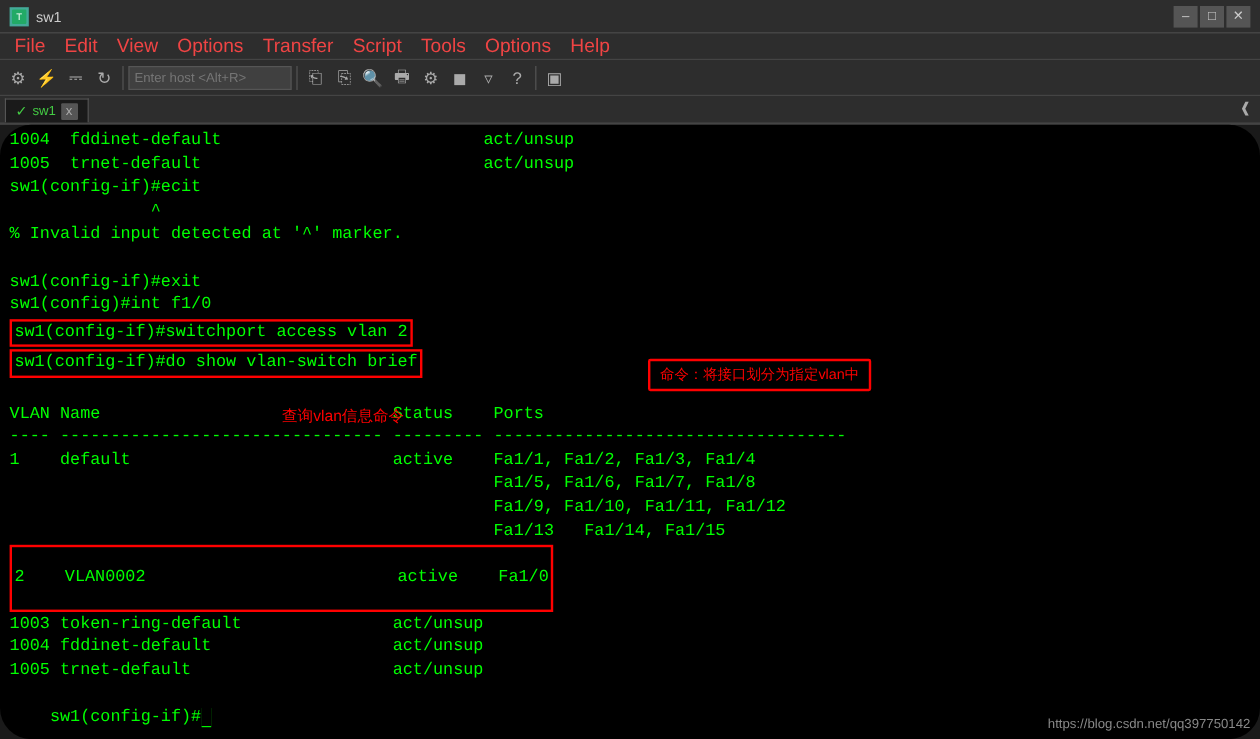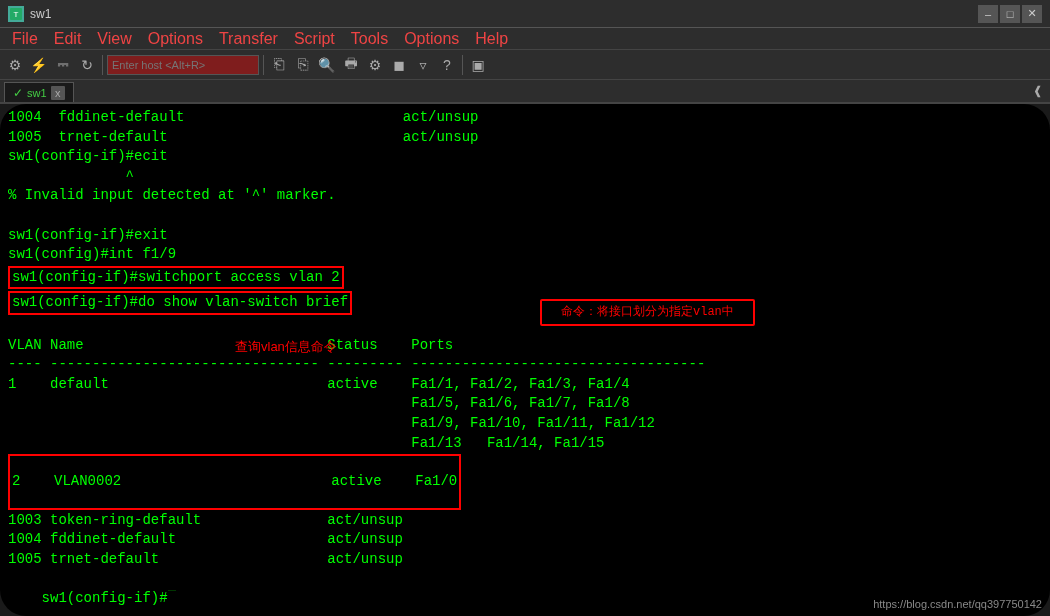--- a/index.html
+++ b/index.html
@@ -61,27 +61,27 @@
     }
     .toolbar-btn {
       width: 22px; height: 22px;
       background: transparent;
       border: none; cursor: pointer;
       color: #aaa; font-size: 14px;
       display: flex; align-items: center; justify-content: center;
     }
     .toolbar-separator { width: 1px; height: 20px; background: #555; margin: 0 2px; }
     .toolbar-input {
-      background: #7f1d1d;
+      background: #404040;
       border: 1px solid #555;
       color: #aaa;
       font-size: 11px;
       font-family: Arial, sans-serif;
       height: 20px;
-      width: 152px;
+      width: 136px;
       padding: 0 4px;
     }
 
     
     .tab-bar {
       background: #2d2d2d;
       height: 24px;
       display: flex;
       align-items: flex-end;
       padding: 0 4px;
@@ -209,28 +209,28 @@
   
   <div class="line line-green">1004  fddinet-default                          act/unsup</div>
   <div class="line line-green">1005  trnet-default                            act/unsup</div>
   
   <div class="line line-green">sw1(config-if)#ecit</div>
   <div class="line line-green">              ^</div>
   <div class="line line-green">% Invalid input detected at '^' marker.</div>
   <div class="line">&nbsp;</div>
   
   <div class="line line-green">sw1(config-if)#exit</div>
-  <div class="line line-green">sw1(config)#int f1/9</div>
+  <div class="line line-green">sw1(config)#int f1/0</div>
 
   
   <div style="position:relative; display:inline-block; border: 2px solid #f00; margin: 1px 0; padding: 0 2px;">
     <span class="line line-green">sw1(config-if)#switchport access vlan 2</span>
   </div>
   
-  <span class="annotation-bubble" style="position:absolute; left:540px; top:195px; border:2px solid #f00; color:#f00; background:#000; font-family:Liberation Mono, monospace; font-size:12px; padding:3px 19px;">命令：将接口划分为指定vlan中</span>
+  <span class="annotation-bubble" style="position:absolute; left:540px; top:195px; border:2px solid #f00; color:#f00; background:#000; font-family:Liberation Sans, sans-serif; font-size:12px; padding:3px 8px;">命令：将接口划分为指定vlan中</span>
 
   <br>
   <div style="position:relative; display:inline-block; border: 2px solid #f00; margin: 1px 0; padding: 0 2px;">
     <span class="line line-green">sw1(config-if)#do show vlan-switch brief</span>
   </div>
   
   <span style="position:absolute; left:235px; top:234px; color:#f00; font-family:Arial; font-size:13px;">查询vlan信息命令</span>
 
   <br>
   

